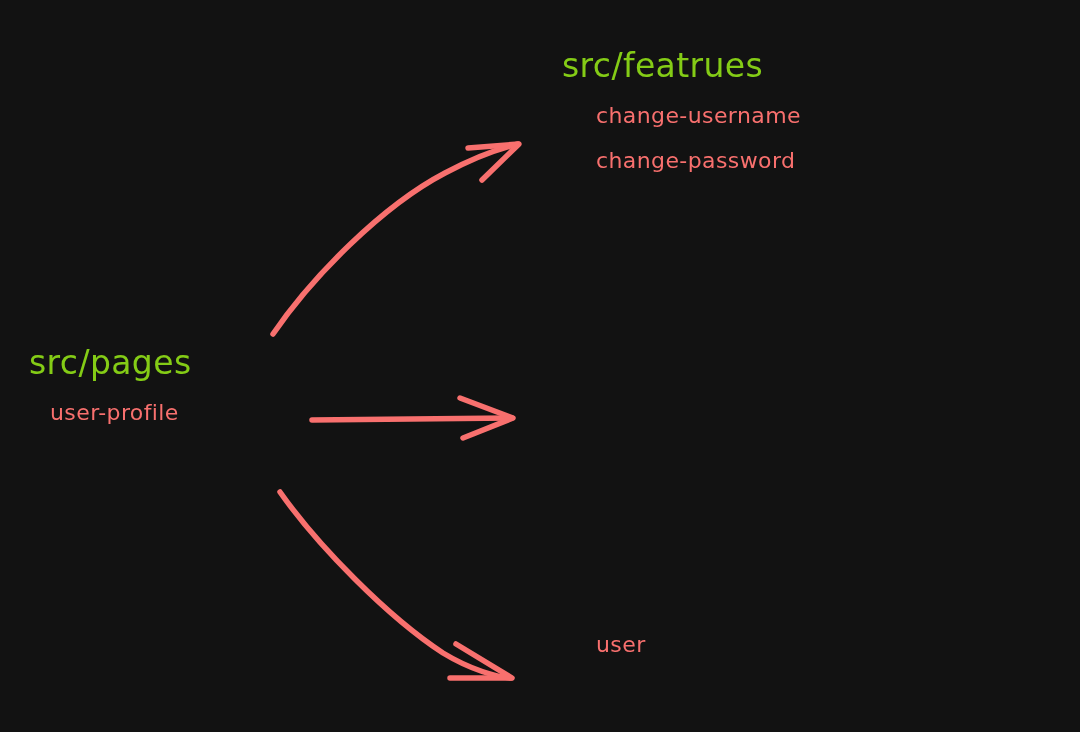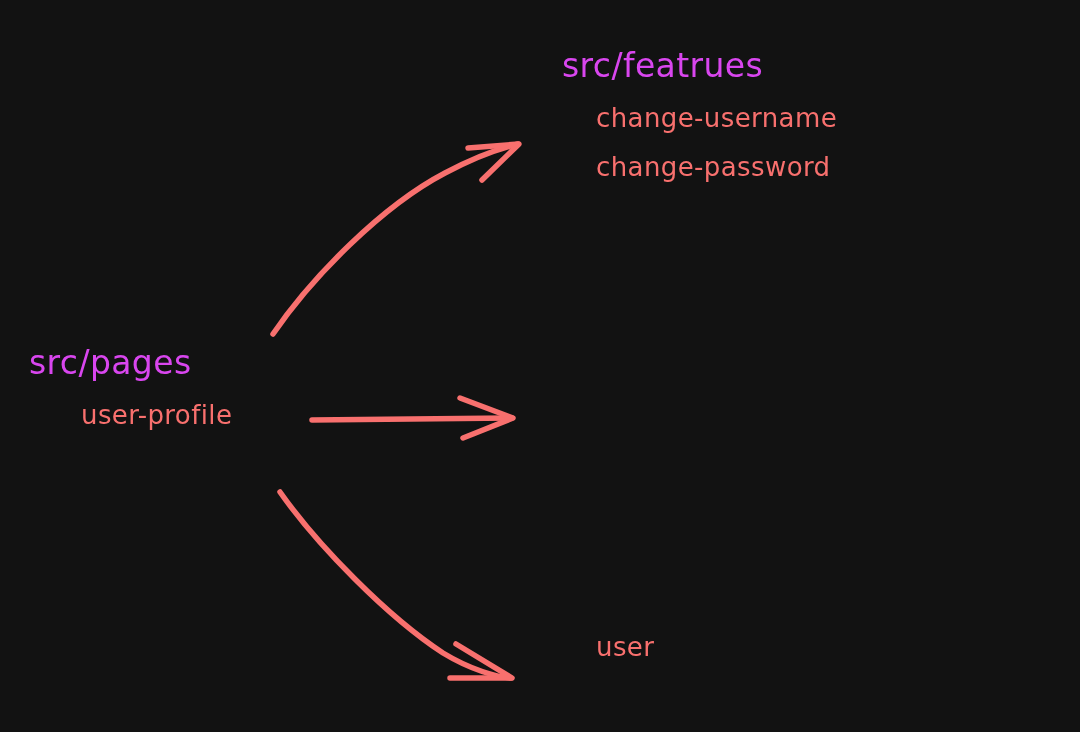--- a/index.html
+++ b/index.html
@@ -17,37 +17,37 @@
     font-family: "DejaVu Sans", sans-serif;
   }
   .node {
     position: absolute;
   }
   .node-title {
     font-size: 33px;
     line-height: 1.0;
     letter-spacing: 0.4px;
     white-space: nowrap;
-    color: #d946ef;
+    color: #84cc16;
   }
   .node-child {
-    font-size: 26px;
+    font-size: 22px;
     line-height: 1.0;
     letter-spacing: 0.4px;
     white-space: nowrap;
     color: #F8706E;
     margin-top: 23px;
     margin-left: 34px;
   }
   #source-node {
     left: 29px;
     top: 346px;
   }
   #source-node .node-child {
-    margin-left: 52px;
+    margin-left: 21px;
   }
   #features-node {
     left: 562px;
     top: 49px;
   }
   #widgets-node {
     left: 562px;
     top: 348px;
   }
   #entities-node {

